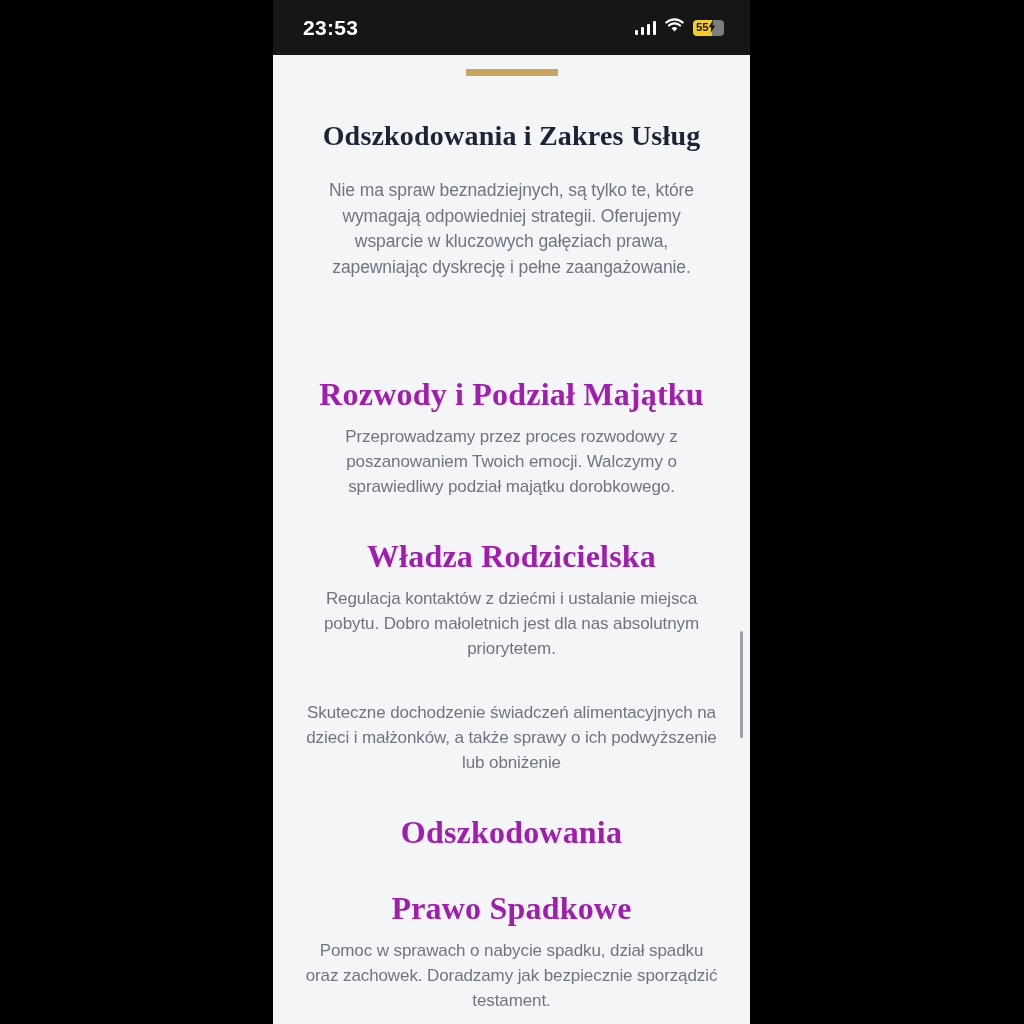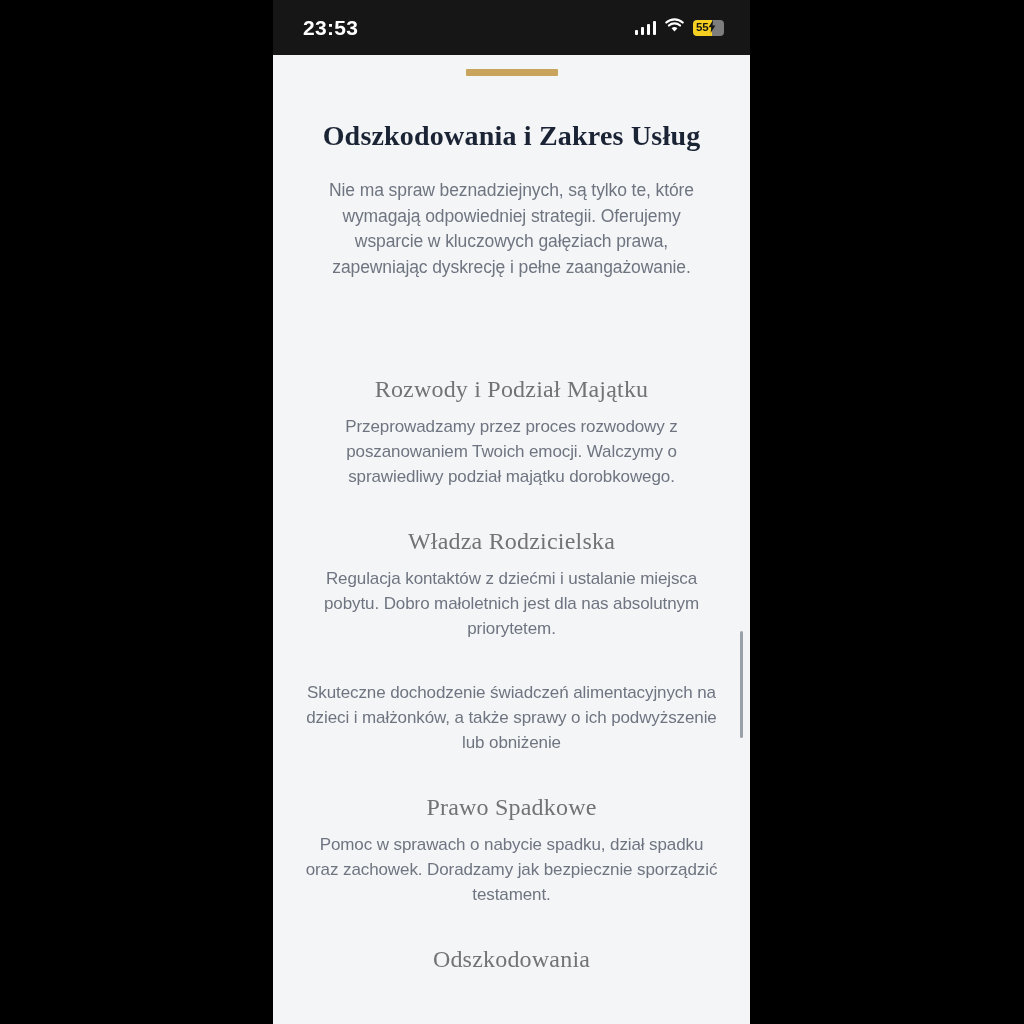--- a/index.html
+++ b/index.html
@@ -162,23 +162,23 @@
   .services {
     margin-top: 96px;
   }
 
   .service {
     text-align: center;
     margin-bottom: 39px;
   }
   .service-title {
     font-family: "Liberation Serif", serif;
-    font-weight: normal;
-    font-size: 24px;
-    color: #737373;
+    font-weight: bold;
+    font-size: 32px;
+    color: #a21caf;
     margin: 0 0 9px 0;
     letter-spacing: 0.2px;
   }
   .service-desc {
     width: 420px;
     margin: 11px auto;
     font-family: "Liberation Sans", sans-serif;
     font-size: 17px;
     line-height: 25px;
     color: #6f7580;
@@ -258,29 +258,29 @@
 
         <div class="service">
           <h2 class="service-title">Władza Rodzicielska</h2>
           <p class="service-desc">Regulacja kontaktów z dziećmi i ustalanie miejsca pobytu. Dobro małoletnich jest dla nas absolutnym priorytetem.</p>
         </div>
 
         <div class="service">
           <p class="service-desc">Skuteczne dochodzenie świadczeń alimentacyjnych na dzieci i małżonków, a także sprawy o ich podwyższenie lub obniżenie</p>
         </div>
 
+        <div class="service clipped">
+          <h2 class="service-title">Odszkodowania</h2>
+        </div>
+
         <div class="service">
           <h2 class="service-title">Prawo Spadkowe</h2>
           <p class="service-desc">Pomoc w sprawach o nabycie spadku, dział spadku oraz zachowek. Doradzamy jak bezpiecznie sporządzić testament.</p>
         </div>
 
-        <div class="service clipped">
-          <h2 class="service-title">Odszkodowania</h2>
-        </div>
-
       </div>
 
       <div class="scroll-indicator"></div>
 
     </div>
 
   </div>
 </div>
 
 </body></html>

